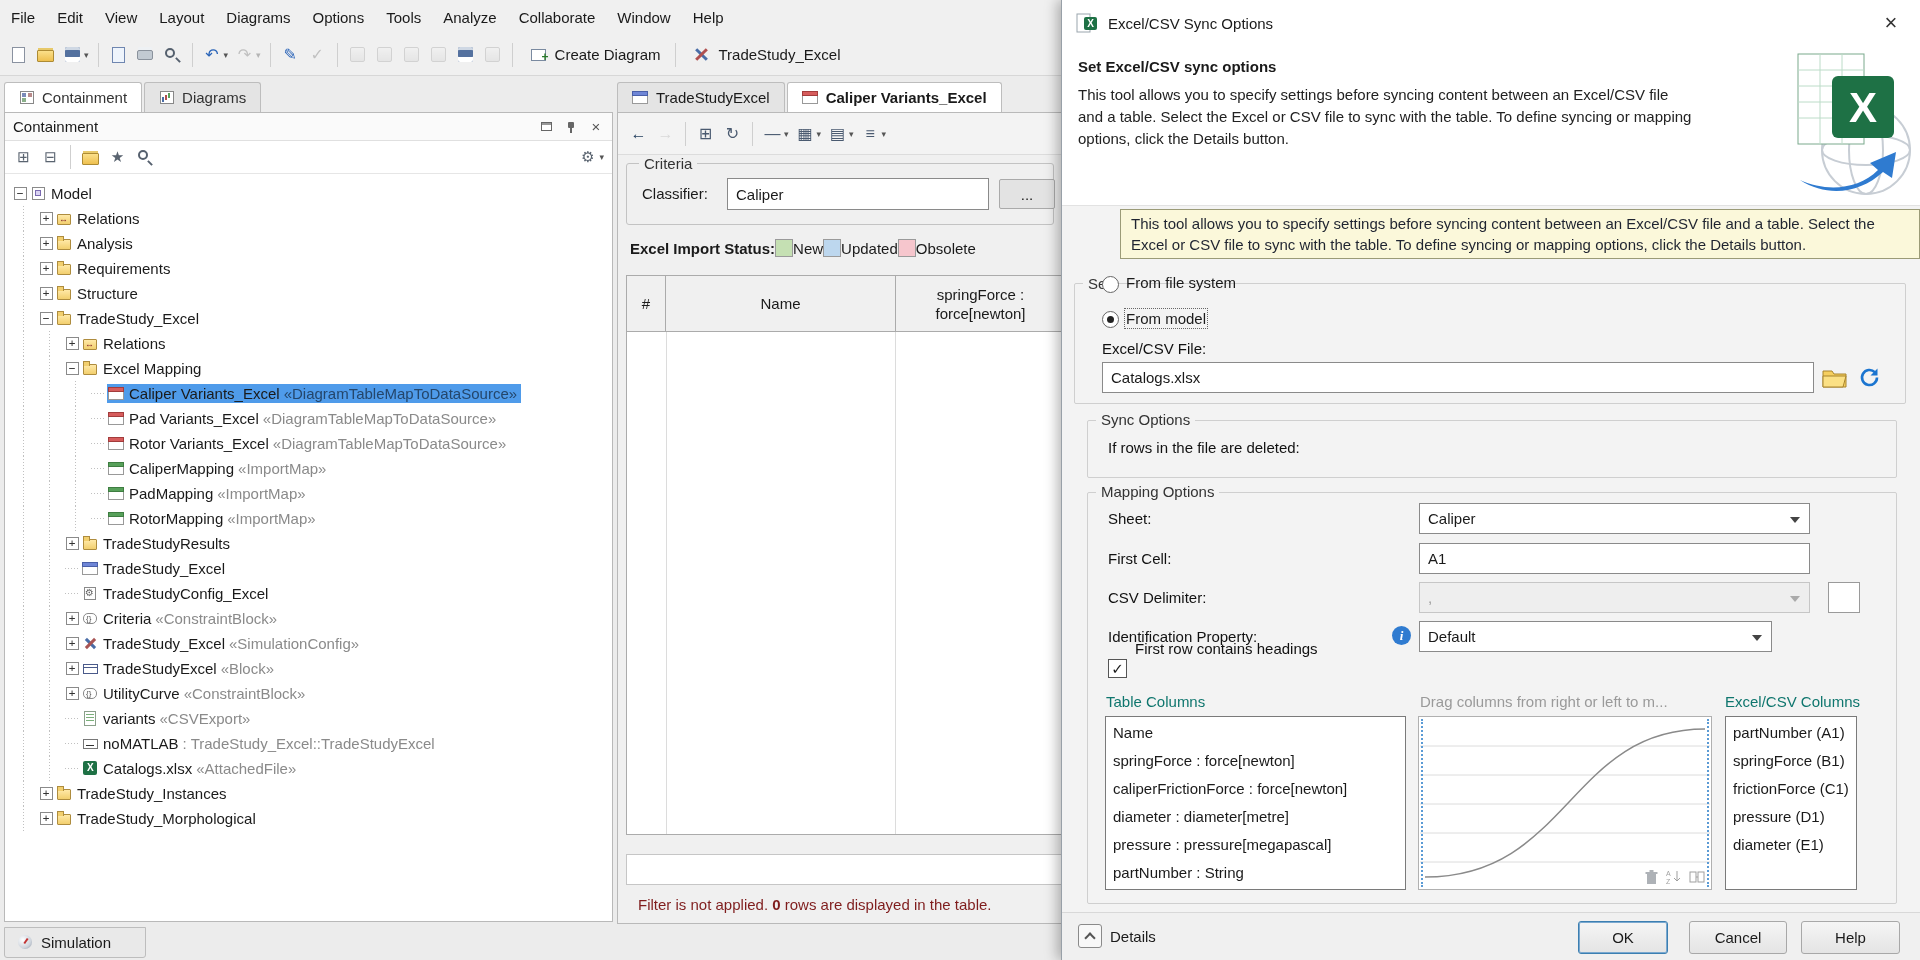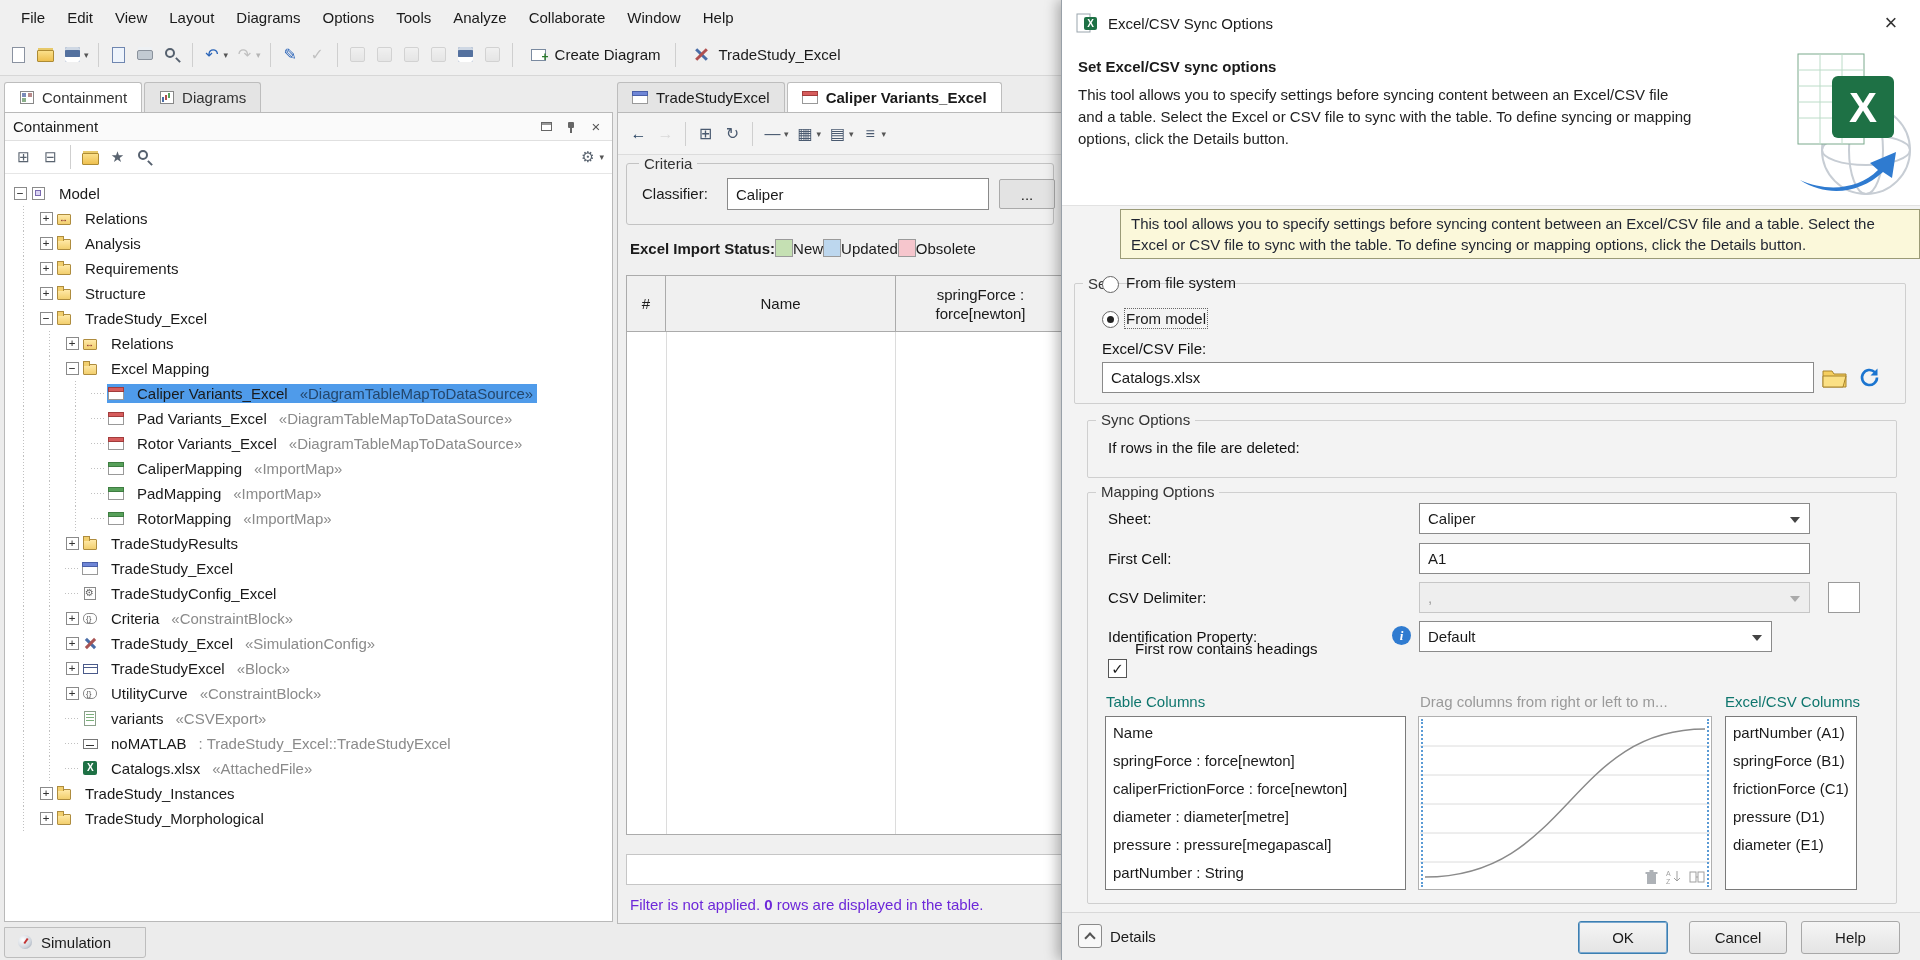--- a/index.html
+++ b/index.html
@@ -2,21 +2,21 @@
 <html><head>
 <meta charset="utf-8">
 <style>
 *,*::before,*::after{box-sizing:border-box}
 html,body{margin:0;padding:0}
 body{width:1920px;height:960px;overflow:hidden;position:relative;background:#ececec;
  font-family:"Liberation Sans","DejaVu Sans",sans-serif;font-size:15px;color:#1a1a1a}
 
 
 .menubar{position:absolute;left:0;top:0;width:100%;height:34px;background:#f0f0f0;
- display:flex;align-items:center;padding-left:10px}
+ display:flex;align-items:center;}
 .menu-item{padding:5px 11px;cursor:default}
 .toolbar{position:absolute;left:0;top:34px;width:100%;height:42px;background:#f0f0f0;
  border-bottom:1px solid #d7d7d7;display:flex;align-items:center;padding:0 6px;gap:2px}
 .tb-icons{display:flex;align-items:center;gap:2px}
 .tb-sep{width:1px;height:24px;background:#cfcfcf;margin:0 5px;flex:none}
 .tbi-box{display:inline-flex;align-items:center;padding:2px;border-radius:3px}
 .tbi-box.disabled{opacity:.38;filter:grayscale(1)}
 .tbi{width:21px;height:21px;display:inline-flex;align-items:center;justify-content:center;
  font-size:16px;color:#4a5a70;position:relative}
 .tb-caret{font-size:9px;color:#555;margin-left:1px}
@@ -100,21 +100,21 @@
 .tree{position:absolute;left:0;right:0;top:62px;bottom:0;overflow:hidden;padding-top:6px}
 .trow{display:flex;align-items:center;height:25px;padding-left:6px;white-space:nowrap}
 .tguide{width:26px;align-self:stretch;flex:none;
  background:repeating-linear-gradient(to bottom,#c0c0c0 0 1px,transparent 1px 3px);
  background-size:1px 100%;background-repeat:no-repeat;background-position:12px 0}
 .tslot{width:18px;height:25px;display:flex;align-items:center;justify-content:center;flex:none}
 .tslot.leaf{background:repeating-linear-gradient(to right,#c0c0c0 0 1px,transparent 1px 3px);
  background-size:14px 1px;background-repeat:no-repeat;background-position:2px 12px}
 .texp{width:13px;height:13px;border:1px solid #8a8a8a;background:#fff;
  font:11px/11px "DejaVu Sans Mono",monospace;text-align:center;color:#333}
-.tlabelwrap{display:flex;align-items:center;gap:12px;padding:1px 4px 1px 1px}
+.tlabelwrap{display:flex;align-items:center;gap:4px;padding:1px 4px 1px 1px}
 .tlabelwrap.sel{background:var(--selbg,#4f9bea)}
 .tsuffix{color:#8a8a8a}
 .sel .tsuffix{color:#24466b}
 .sim-tab{position:absolute;left:0;bottom:0;height:31px;width:142px;background:#e9e9e9;
  border:1px solid #bdbdbd;border-radius:0 0 3px 3px;display:flex;align-items:center;gap:7px;padding:0 12px}
 
 
 .center-area{position:absolute;left:617px;top:78px;width:600px;height:846px}
 .ctabs{display:flex;height:34px;align-items:flex-end;gap:2px}
 .ctab{display:flex;align-items:center;gap:7px;padding:6px 14px;background:#e4e4e4;
@@ -135,21 +135,21 @@
 .legendrow{position:absolute;left:12px;top:122px;height:26px;display:flex;align-items:center;white-space:nowrap}
 .sw{width:18px;height:18px;border:1px solid #9a9a9a;flex:none}
 .ctable{position:absolute;left:8px;top:162px;width:440px}
 .cthead{display:flex;height:57px;background:#f0f0f0}
 .cth{border:1px solid #ababab;border-left:none;display:flex;align-items:center;justify-content:center;
  text-align:center;line-height:19px;padding:2px 6px}
 .cth:first-child{border-left:1px solid #ababab}
 .ctbody{display:flex;height:503px;background:#fff;border:1px solid #ababab;border-top:none}
 .ctbody span{border-right:1px solid #dcdcdc;height:100%}
 .cemptyrow{position:absolute;left:8px;top:741px;width:580px;height:31px;background:#fff;border:1px solid #c6c6c6}
-.cstatus{position:absolute;left:12px;top:783px;color:#6d28d9}
+.cstatus{position:absolute;left:20px;top:783px;color:#7f1d1d}
 
 
 .dialog{position:absolute;right:0;top:0;width:859px;height:960px;background:#f3f3f3;
  border-left:1px solid #98a0a8;box-shadow:-4px 0 12px rgba(0,0,0,.28);z-index:100}
 .dlg-title{position:absolute;left:0;top:0;right:0;height:46px;background:#fff;display:flex;
  align-items:center;padding:0 14px;gap:10px}
 .dlg-title-text{flex:1}
 .dlg-close{font-size:22px;color:#333;width:30px;text-align:center}
 .dlg-banner{position:absolute;left:0;top:46px;right:0;height:160px;background:#fff;border-bottom:1px solid #e2e2e2}
 .dlg-heading{position:absolute;left:16px;top:12px;font-weight:bold}

